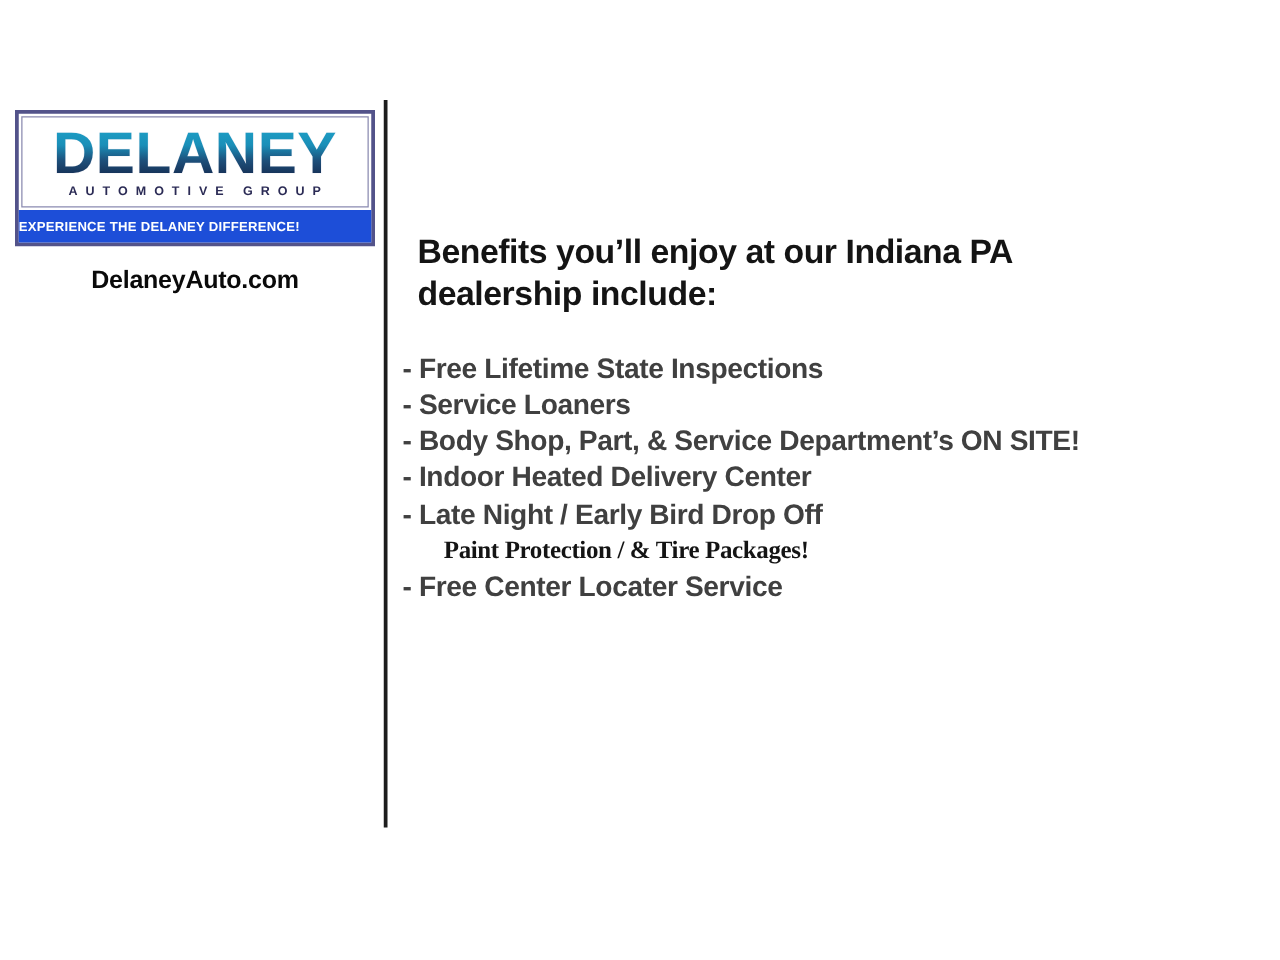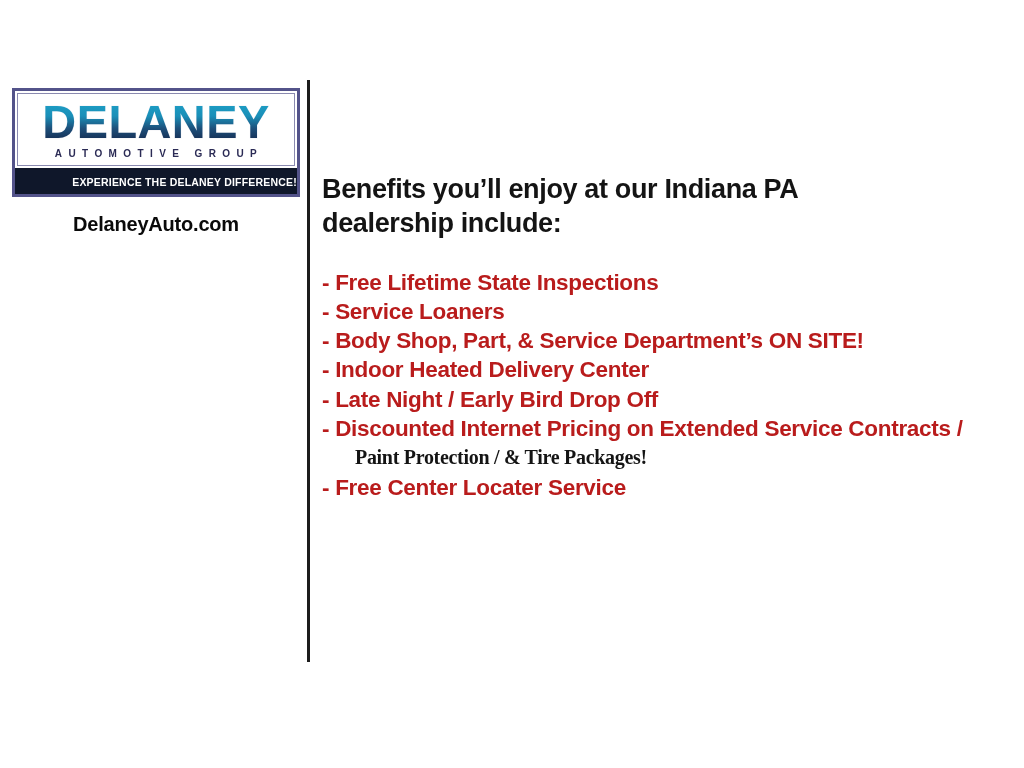--- a/index.html
+++ b/index.html
@@ -59,22 +59,22 @@
     font-weight: bold;
     font-size: 10px;
     letter-spacing: 6.4px;
     color: #2b2b55;
     padding: 1px 0 3px 0;
     text-indent: 6px;
     line-height: 1.05;
   }
 
   .logo-tagbar {
-    background: #0f172a;
-    text-align: right;
+    background: #1d4ed8;
+    text-align: left;
     padding: 4px 0 4px 0;
   }
 
   .logo-tagbar-text {
     font-family: "Liberation Sans", sans-serif;
     font-weight: bold;
     font-size: 10.5px;
     letter-spacing: 0.2px;
     color: #ffffff;
     line-height: 1;
@@ -110,35 +110,35 @@
     width: 690px;
   }
 
   .headline {
     font-family: "Liberation Sans", sans-serif;
     font-size: 27px;
     font-weight: bold;
     color: #141414;
     line-height: 1.27;
     letter-spacing: -0.35px;
-    margin: 0;
+    margin: 12px;
     max-width: 540px;
   }
 
   .bullet-list {
     list-style: none;
     margin: 27px 0 0 0;
     padding: 0;
   }
 
   .bullet-item {
     font-family: "Liberation Sans", sans-serif;
     font-size: 22.5px;
     font-weight: bold;
-    color: #b91c1c;
+    color: #404040;
     line-height: 29.3px;
     letter-spacing: -0.3px;
     white-space: nowrap;
     padding-left: 14px;
     text-indent: -14px;
   }
 
   .bullet-cont {
     font-family: Liberation Serif, serif;
     font-size: 20px;
@@ -187,19 +187,18 @@
 
   <div class="content">
     <h1 class="headline">Benefits you’ll enjoy at our Indiana PA dealership include:</h1>
 
     <ul class="bullet-list" id="bullet-list">
         <li class="bullet-item">- Free Lifetime State Inspections</li>
         <li class="bullet-item">- Service Loaners</li>
         <li class="bullet-item">- Body Shop, Part, &amp; Service Department’s ON SITE!</li>
         <li class="bullet-item">- Indoor Heated Delivery Center</li>
         <li class="bullet-item">- Late Night / Early Bird Drop Off</li>
-        <li class="bullet-item">- Discounted Internet Pricing on Extended Service Contracts /</li>
         <li class="bullet-cont">Paint Protection / &amp; Tire Packages!</li>
         <li class="bullet-item">- Free Center Locater Service</li>
       </ul>
   </div>
 
 </div>
 
 </body></html>

